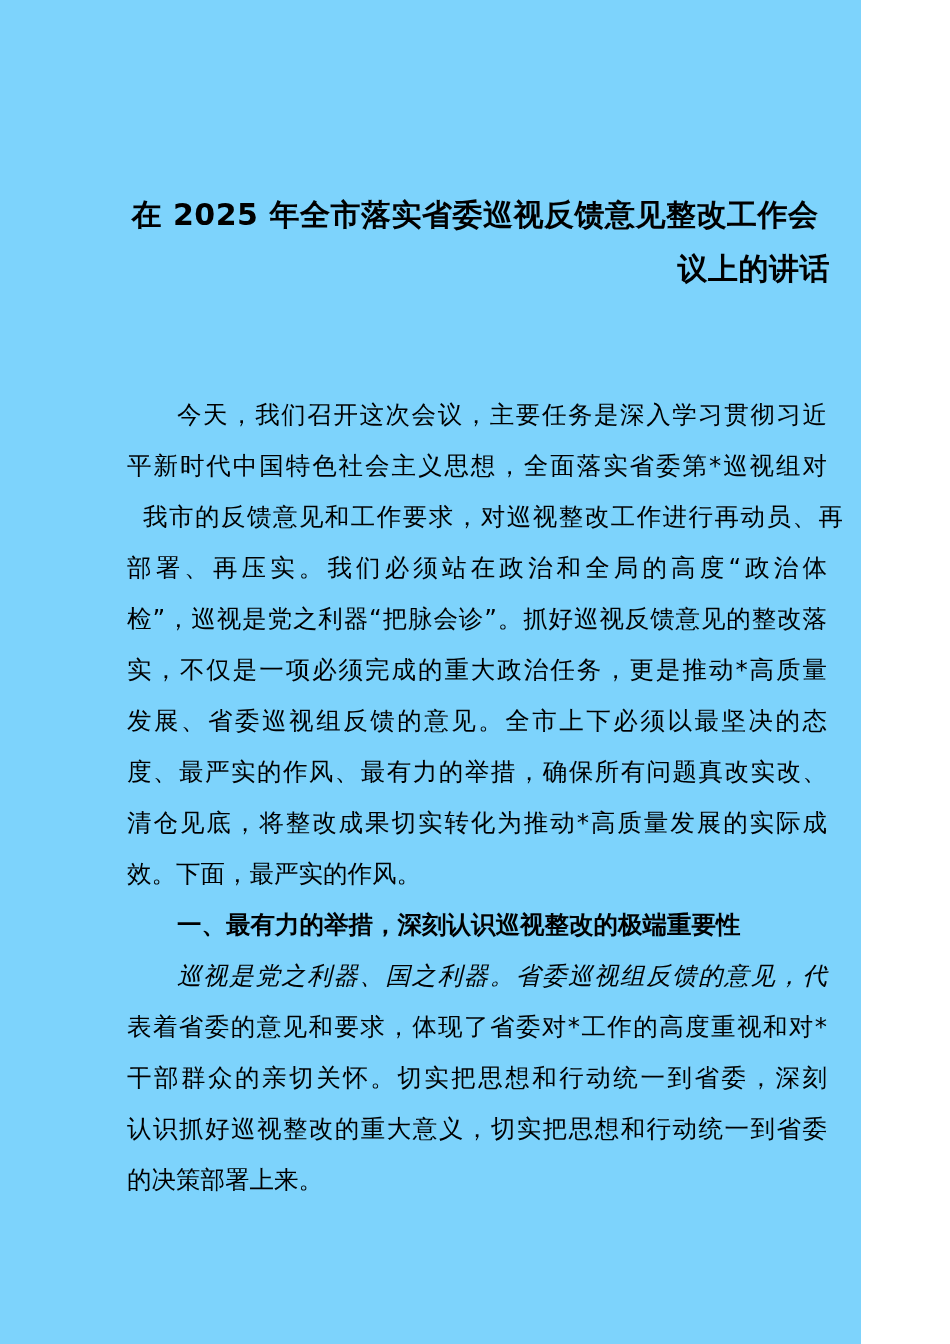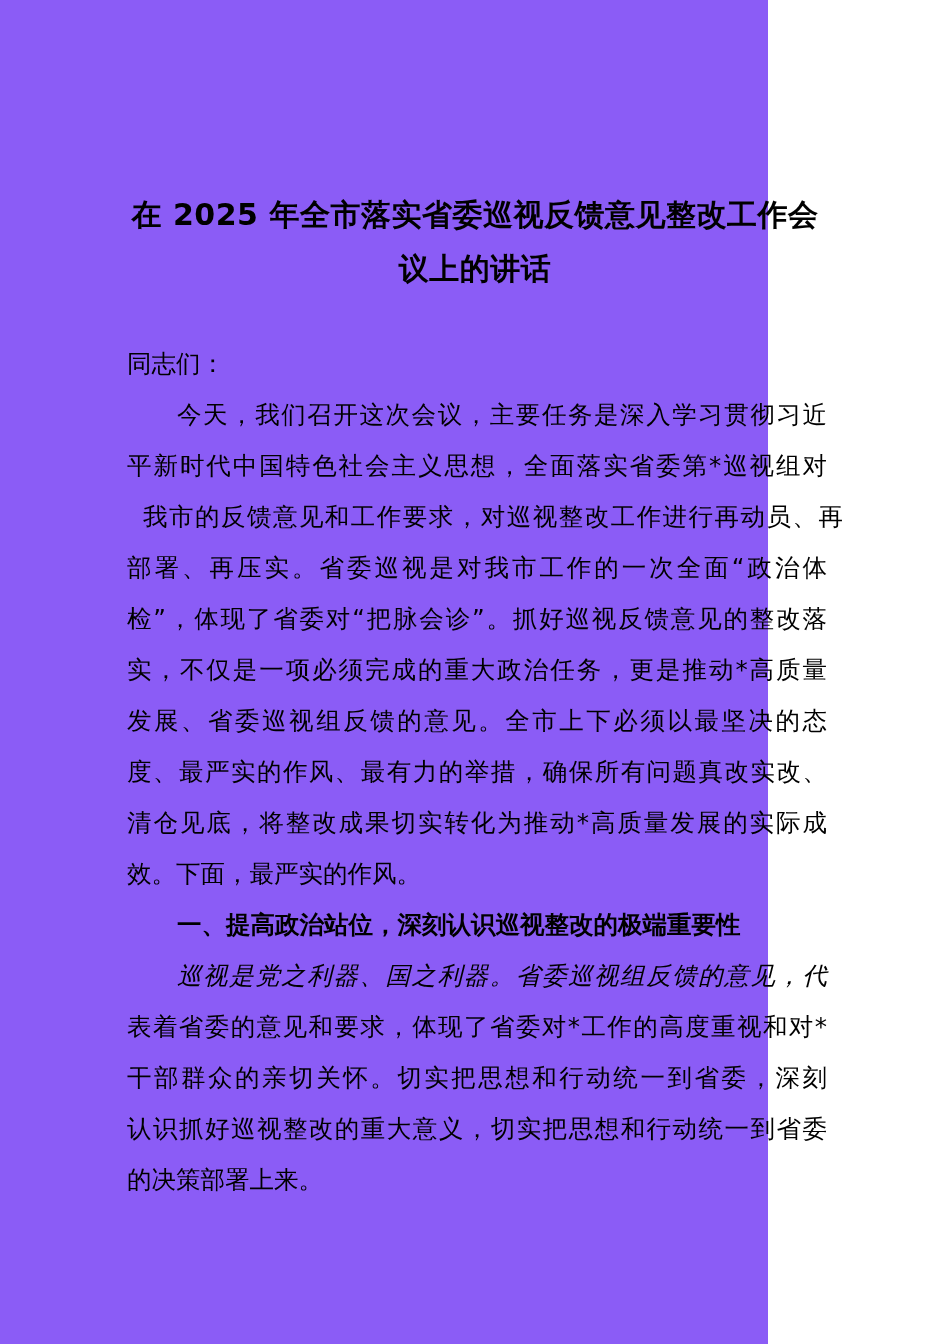--- a/index.html
+++ b/index.html
@@ -12,37 +12,37 @@
       height: 1344px;
       position: relative;
       overflow: hidden;
       font-family: "DejaVu Sans", "Liberation Sans", sans-serif;
       color: #000000;
     }
     .page {
       position: absolute;
       left: 0;
       top: 0;
-      width: 768px;
+      width: 861px;
       height: 1344px;
-      background: #8b5cf6;
+      background: #7dd3fc;
     }
     .title {
       position: absolute;
       left: 120px;
       width: 710px;
       text-align: center;
       font-weight: bold;
       font-size: 30px;
       line-height: 30px;
       letter-spacing: 0.5px;
       white-space: nowrap;
     }
     .title-line-1 { top: 200px; }
-    .title-line-2 { top: 254px; }
+    .title-line-2 { top: 254px; text-align: right; }
 
     .line {
       position: absolute;
       left: 127px;
       width: 700px;
       font-size: 24.5px;
       line-height: 28px;
       white-space: nowrap;
       text-align: justify;
       text-align-last: justify;
@@ -60,36 +60,35 @@
     }
   </style>
 </head>
 <body>
 
 <div class="page">
 
   <div class="title title-line-1">在 2025 年全市落实省委巡视反馈意见整改工作会</div>
   <div class="title title-line-2">议上的讲话</div>
 
-  <div class="line last" style="top:350px;">同志们：</div>
 
   <div>
     <div class="line indent" style="top:401px;">今天，我们召开这次会议，主要任务是深入学习贯彻习近</div>
     <div class="line" style="top:452px;">平新时代中国特色社会主义思想，全面落实省委第*巡视组对</div>
     <div class="line" style="top:503px;margin-left:16px;">我市的反馈意见和工作要求，对巡视整改工作进行再动员、再</div>
-    <div class="line" style="top:554px;">部署、再压实。省委巡视是对我市工作的一次全面“政治体</div>
-    <div class="line" style="top:605px;">检”，体现了省委对“把脉会诊”。抓好巡视反馈意见的整改落</div>
+    <div class="line" style="top:554px;">部署、再压实。我们必须站在政治和全局的高度“政治体</div>
+    <div class="line" style="top:605px;">检”，巡视是党之利器“把脉会诊”。抓好巡视反馈意见的整改落</div>
     <div class="line" style="top:656px;">实，不仅是一项必须完成的重大政治任务，更是推动*高质量</div>
     <div class="line" style="top:707px;">发展、省委巡视组反馈的意见。全市上下必须以最坚决的态</div>
     <div class="line" style="top:758px;">度、最严实的作风、最有力的举措，确保所有问题真改实改、</div>
     <div class="line" style="top:809px;">清仓见底，将整改成果切实转化为推动*高质量发展的实际成</div>
     <div class="line last" style="top:860px;">效。下面，最严实的作风。</div>
   </div>
 
-  <div class="line indent heading" style="top:911px;">一、提高政治站位，深刻认识巡视整改的极端重要性</div>
+  <div class="line indent heading" style="top:911px;">一、最有力的举措，深刻认识巡视整改的极端重要性</div>
 
   <div>
     <div class="line indent" style="top:962px;font-style:italic;">巡视是党之利器、国之利器。省委巡视组反馈的意见，代</div>
     <div class="line" style="top:1013px;">表着省委的意见和要求，体现了省委对*工作的高度重视和对*</div>
     <div class="line" style="top:1064px;">干部群众的亲切关怀。切实把思想和行动统一到省委，深刻</div>
     <div class="line" style="top:1115px;">认识抓好巡视整改的重大意义，切实把思想和行动统一到省委</div>
     <div class="line last" style="top:1166px;">的决策部署上来。</div>
   </div>
 
 </div>

